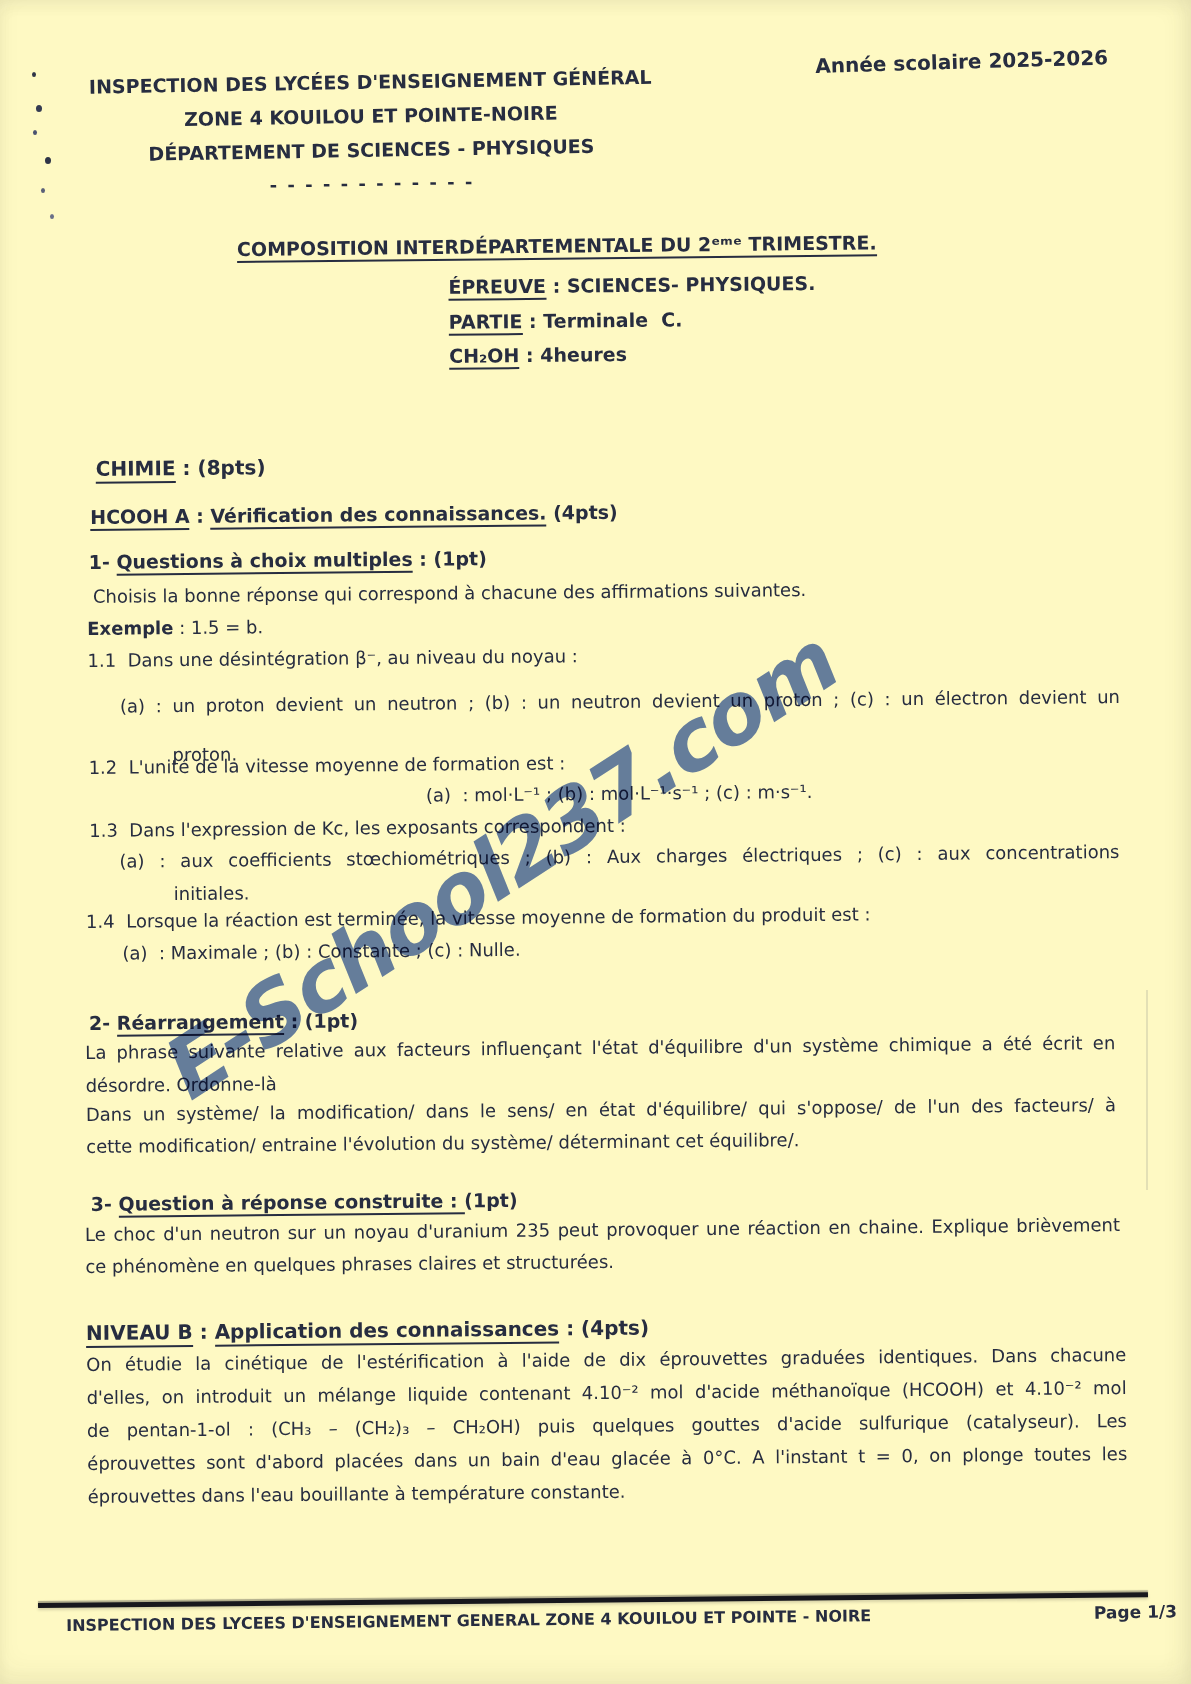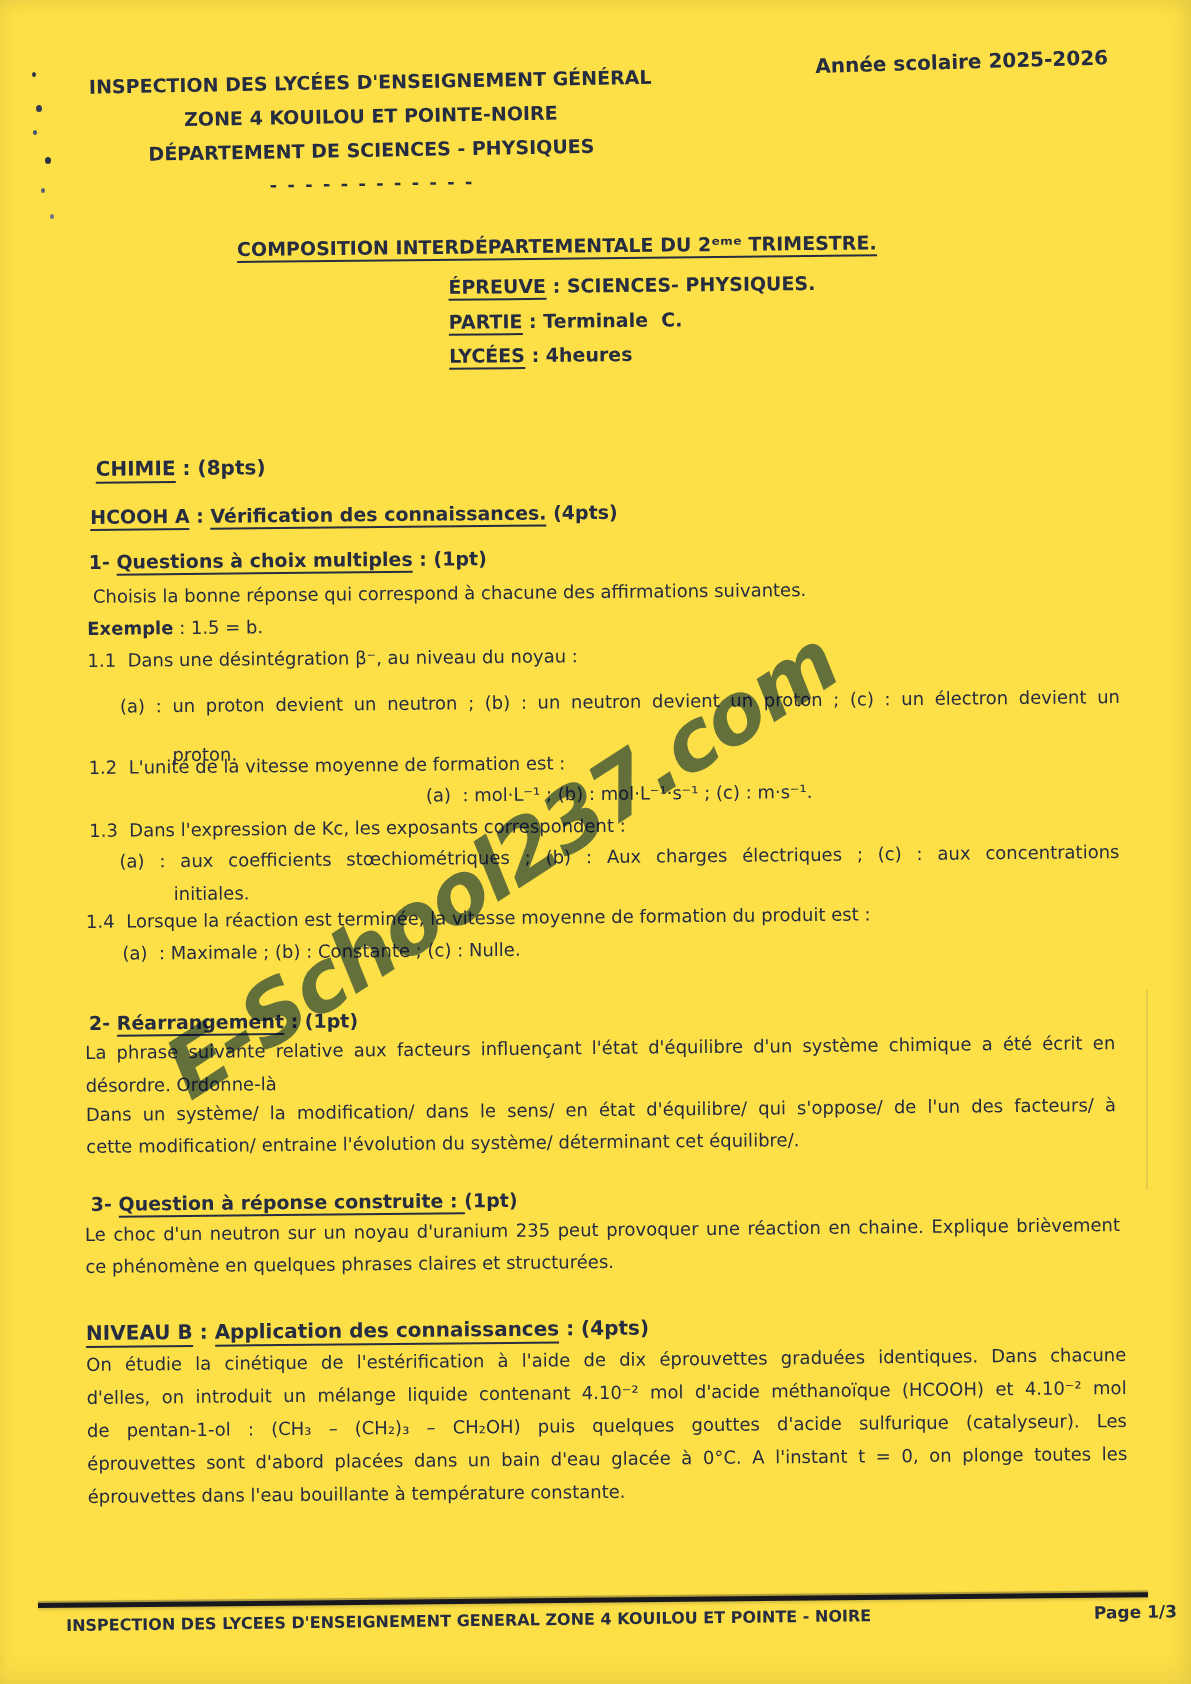--- a/index.html
+++ b/index.html
@@ -1,17 +1,17 @@
 <!DOCTYPE html>
 <html><head>
 <meta charset="utf-8">
 <style>
   html,body{margin:0;padding:0;background:#d8d8d4;}
   .page{
-    position:relative;width:1191px;height:1684px;background:#fde047;
+    position:relative;width:1191px;height:1684px;background:#fef9c3;
     overflow:hidden;font-family:"DejaVu Sans",sans-serif;color:#272d40;
     box-shadow:inset -10px 0 22px rgba(60,60,55,.06), inset 0 -12px 24px rgba(60,60,55,.05), inset 0 6px 14px rgba(60,60,55,.04);
   }
   .abs{position:absolute;}
   .b{font-weight:bold;}
   .u{border-bottom:2px solid currentColor;padding-bottom:1px;}
   .pre{white-space:pre;}
   
   .hdr{left:70px;top:70px;width:600px;text-align:center;font-weight:bold;font-size:19px;line-height:34px;transform:rotate(-1deg);transform-origin:0 0;}
   .dashes{letter-spacing:2px;font-size:18px;}
@@ -53,21 +53,21 @@
     <div>ZONE 4 KOUILOU ET POINTE-NOIRE</div>
     <div>DÉPARTEMENT DE SCIENCES - PHYSIQUES</div>
     <div class="dashes">- - - - - - - - - - - -</div>
   </div>
   <div class="abs annee">Année scolaire 2025-2026</div>
 
   <div class="abs tblock">
     <div class="abs extitle"><span class="u">COMPOSITION INTERDÉPARTEMENTALE DU 2ᵉᵐᵉ  TRIMESTRE.</span></div>
     <div class="abs meta" style="left:448px;top:278px;"><span class="u">ÉPREUVE</span><span class="pre"> : SCIENCES- PHYSIQUES.</span></div>
     <div class="abs meta" style="left:448px;top:313px;"><span class="u">PARTIE</span><span class="pre"> : Terminale  C.</span></div>
-    <div class="abs meta" style="left:448px;top:347px;"><span class="u">LYCÉES</span><span class="pre"> : 4heures</span></div>
+    <div class="abs meta" style="left:448px;top:347px;"><span class="u">CH₂OH</span><span class="pre"> : 4heures</span></div>
   </div>
 
   <div class="abs content">
 
     <div class="ln h1" style="left:18px;top:456px;"><span class="u">CHIMIE</span><span> : (8pts)</span></div>
 
     <div class="ln h2" style="left:12px;top:504px;"><span class="u">HCOOH A</span><span> : </span><span class="u">Vérification des connaissances.</span><span> (4pts)</span></div>
 
     <div class="ln h2" style="left:10px;top:549px;"><span>1- </span><span class="u">Questions à choix multiples</span><span> : (1pt)</span></div>
     <div class="ln" style="left:14px;top:584px;">Choisis la bonne réponse qui correspond à chacune des affirmations suivantes.</div>

